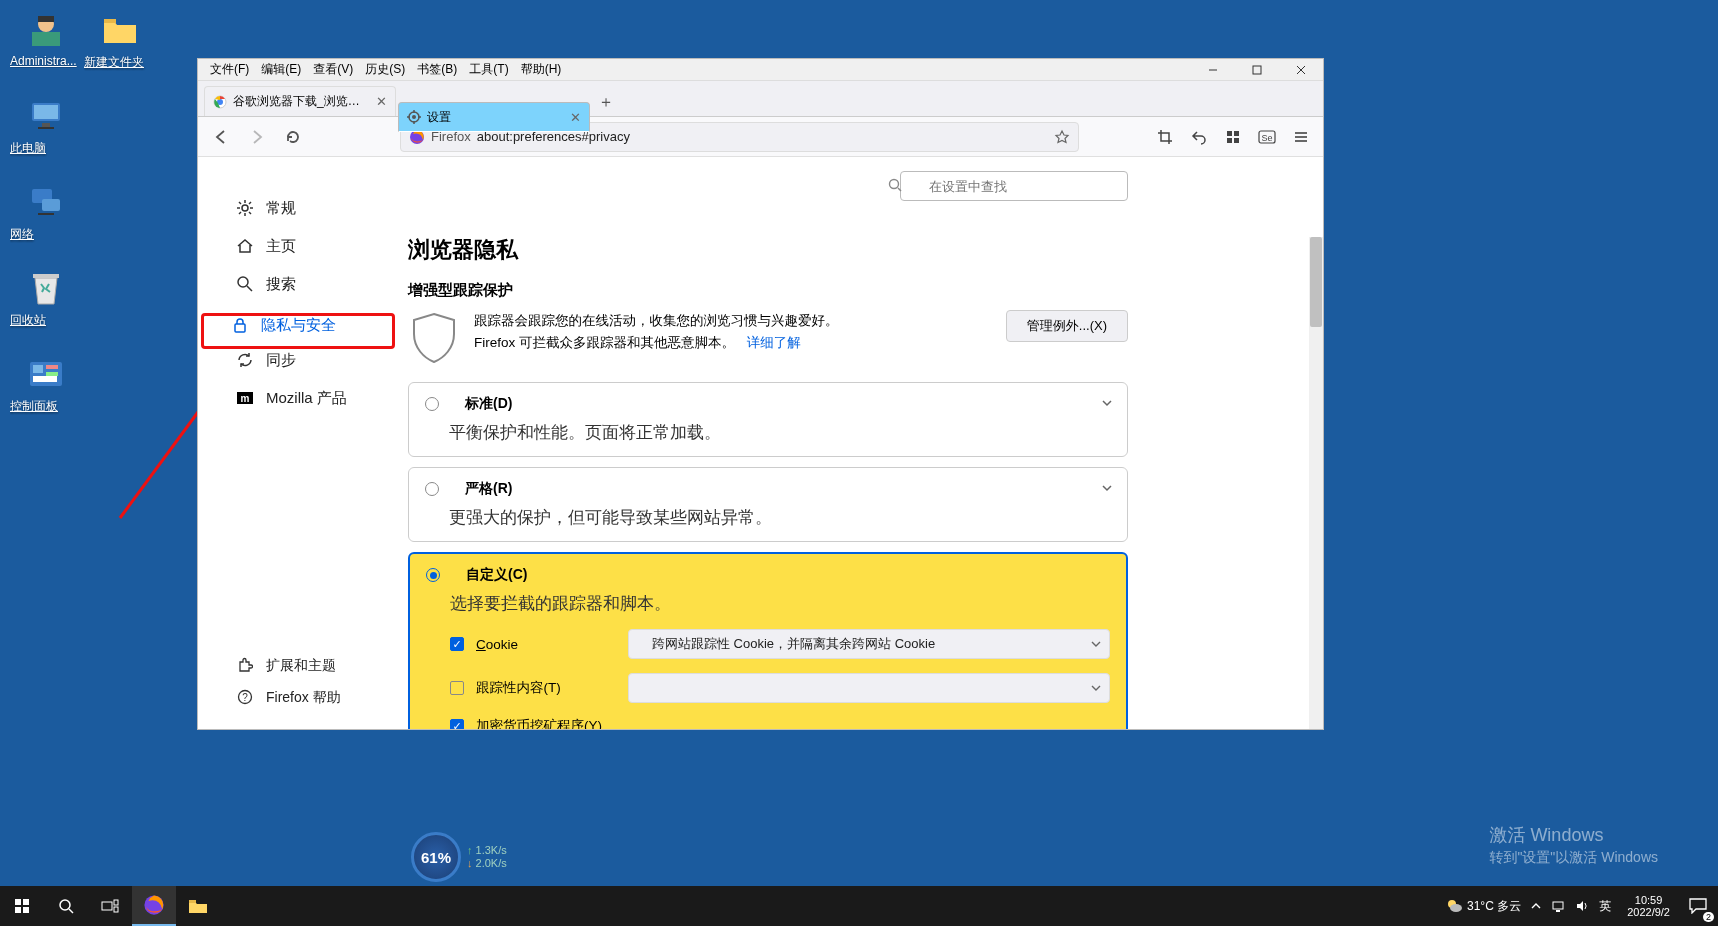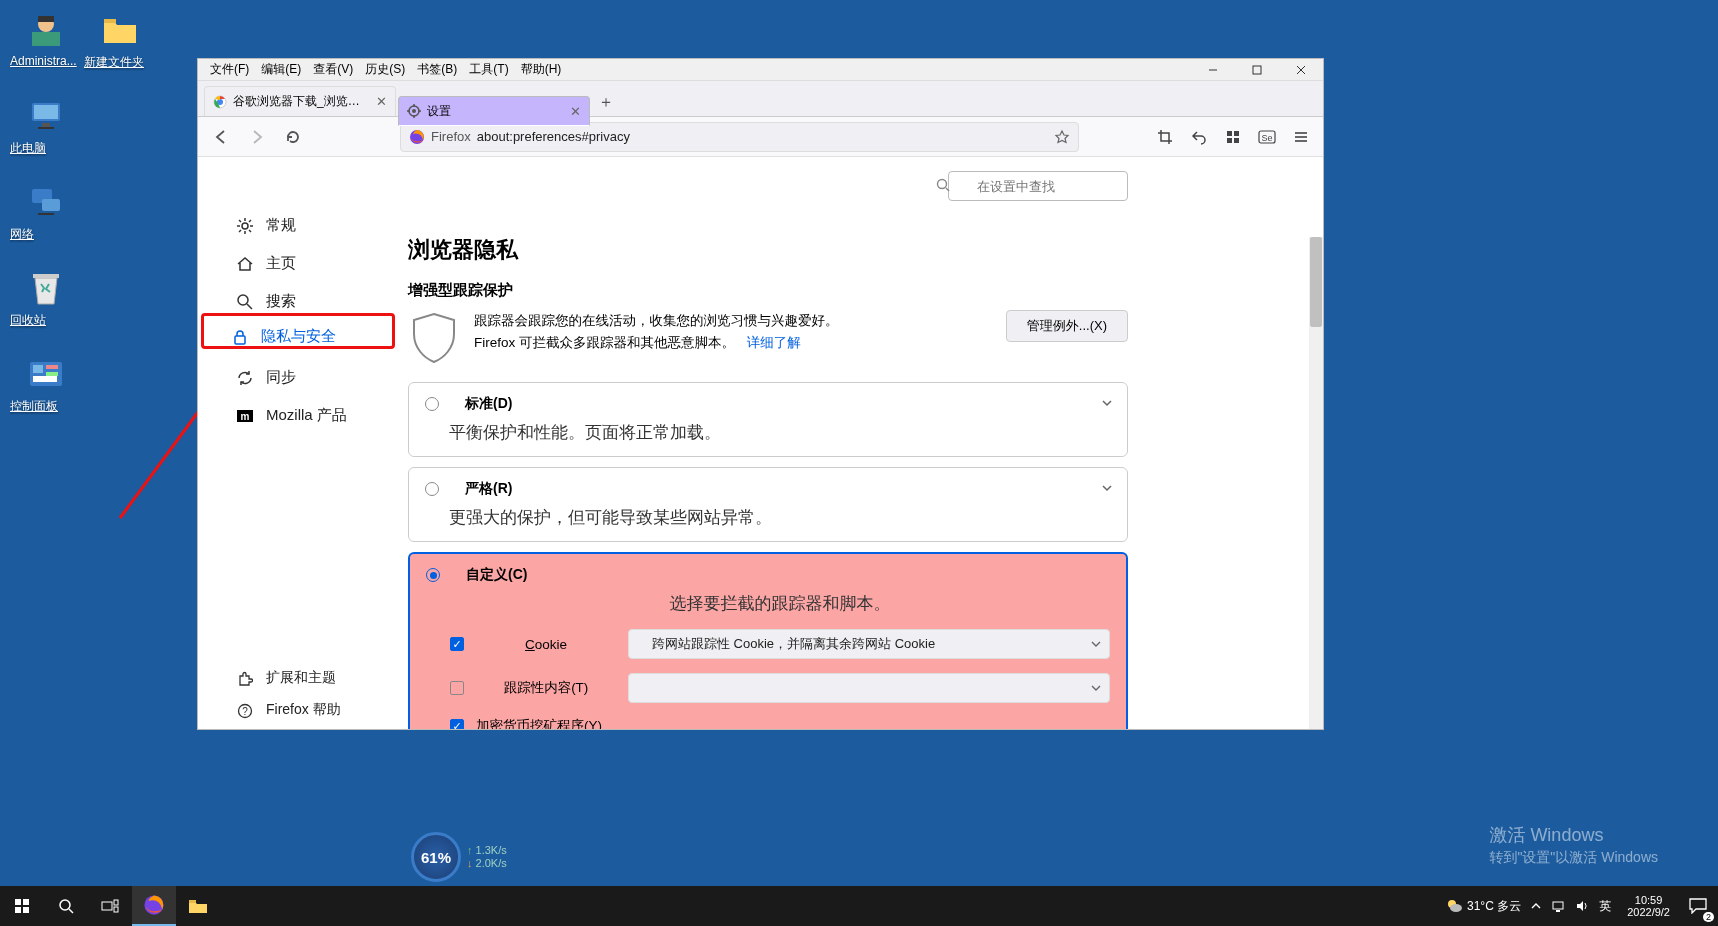--- a/index.html
+++ b/index.html
@@ -12,63 +12,63 @@
 
   
   .browser { position: absolute; left: 197px; top: 58px; width: 1127px; height: 672px; background: #fff; border: 1px solid #bbb; display: flex; flex-direction: column; }
   .menubar { height: 22px; background: #f0f0f0; border-bottom: 1px solid #ddd; display: flex; align-items: center; padding: 0 6px; font-size: 12px; }
   .menubar .mitem { padding: 0 6px; cursor: pointer; }
   .window-controls { position: absolute; top: 0; right: 0; display: flex; }
   .window-controls .wc { width: 44px; height: 22px; display: flex; align-items: center; justify-content: center; cursor: pointer; font-size: 10px; }
 
   .tabbar { height: 36px; background: #f0f0f4; display: flex; align-items: flex-end; padding-left: 6px; border-bottom: 1px solid #ccc; }
   .tab { height: 30px; min-width: 192px; max-width: 192px; background: #f0f0f4; border: 1px solid #ddd; border-bottom: none; margin-right: 2px; border-radius: 4px 4px 0 0; display: flex; align-items: center; padding: 0 8px; font-size: 12px; cursor: pointer; gap: 6px; }
-  .tab.active { background: #c4b5fd; border: 1px solid #bbb; border-bottom: 1px solid #fff; position: relative; top: 10px; }
+  .tab.active { background: #7dd3fc; border: 1px solid #bbb; border-bottom: 1px solid #fff; position: relative; top: 16px; }
   .tab .favicon { width: 14px; height: 14px; flex-shrink: 0; }
   .tab .tabtitle { flex: 1; overflow: hidden; white-space: nowrap; text-overflow: ellipsis; }
   .tab .tabclose { font-size: 13px; cursor: pointer; color: #666; }
   .newtab { width: 28px; height: 28px; display: flex; align-items: center; justify-content: center; font-size: 16px; color: #555; cursor: pointer; }
 
   .toolbar { height: 40px; background: #f9f9fb; border-bottom: 1px solid #e0e0e0; display: flex; align-items: center; padding: 0 8px; gap: 6px; }
   .navbtn { width: 30px; height: 30px; display: flex; align-items: center; justify-content: center; color: #555; cursor: pointer; border-radius: 4px; }
   .addrbar { flex: 1; height: 30px; background: #f0f0f4; border: 1px solid #ddd; border-radius: 4px; display: flex; align-items: center; padding: 0 8px; gap: 6px; font-size: 13px; }
   .addrbar .ff-logo { width: 16px; height: 16px; }
   .addrbar .ff-label { color: #555; }
   .addrbar .url { color: #222; flex: 1; }
   .addrbar .star { color: #666; cursor: pointer; }
   .tbicon { width: 28px; height: 28px; display: flex; align-items: center; justify-content: center; color: #444; cursor: pointer; }
 
   .content { flex: 1; display: flex; overflow: hidden; position: relative; }
   .sidebar { width: 200px; padding: 40px 0 0 0; position: relative; }
-  .sidebar .sitem { height: 36px; display: flex; align-items: flex-end; padding-left: 30px; gap: 12px; font-size: 15px; color: #222; cursor: pointer; border-radius: 4px; margin: 2px 8px; }
+  .sidebar .sitem { height: 36px; display: flex; align-items: flex-start; padding-left: 30px; gap: 12px; font-size: 15px; color: #222; cursor: pointer; border-radius: 4px; margin: 2px 8px; }
   .sidebar .sitem.active { color: #0060df; }
   .sidebar .sitem .si-icon { width: 18px; display: flex; justify-content: center; }
   .sidebar .footer-links { position: absolute; bottom: 8px; left: 0; right: 0; }
   .sidebar .footer-links .sitem { height: 30px; font-size: 14px; }
 
   .redbox { border: 3px solid #e11; }
 
   .main { flex: 1; overflow-y: auto; padding: 0 30px 20px 0; position: relative; }
   .main .scroll-inner { max-width: 720px; margin-left: 10px; }
   .search-settings { position: sticky; top: 0; padding: 14px 0; background: #fff; display: flex; justify-content: flex-end; }
-  .search-settings input { width: 180px; height: 30px; border: 1px solid #bbb; border-radius: 4px; padding: 0 8px 0 28px; font-size: 13px; background: #fff; margin-left: 20px; }
+  .search-settings input { width: 228px; height: 30px; border: 1px solid #bbb; border-radius: 4px; padding: 0 8px 0 28px; font-size: 13px; background: #fff; margin-left: 20px; }
   .search-settings .swrap { position: relative; }
   .search-settings .sicon { position: absolute; left: 8px; top: 7px; color: #888; }
 
   h1.section-title { font-size: 22px; font-weight: 600; margin: 20px 0 16px; }
   h2.sub-title { font-size: 15px; font-weight: 700; margin: 8px 0 10px; }
 
   .tracker-header { display: flex; align-items: flex-start; gap: 14px; margin-bottom: 16px; }
   .shield-icon { width: 52px; height: 56px; flex-shrink: 0; }
   .tracker-text { flex: 1; font-size: 13.5px; line-height: 1.6; }
   .tracker-text a { color: #0060df; text-decoration: none; margin-left: 8px; }
   .manage-btn { background: #f0f0f4; border: 1px solid #ccc; border-radius: 4px; padding: 6px 20px; font-size: 13px; cursor: pointer; white-space: nowrap; }
 
   .option-card { border: 1px solid #ccc; border-radius: 6px; padding: 12px 16px; margin-bottom: 10px; position: relative; }
-  .option-card.selected { border: 2px solid #0060df; background: #fca5a5; text-align: center; }
+  .option-card.selected { border: 2px solid #0060df; background: #fde047; }
   .option-card .opthead { display: flex; align-items: center; gap: 26px; font-size: 14px; font-weight: 700; }
   .option-card .optdesc { margin-top: 8px; font-size: 17px; color: #333; margin-left: 24px; }
   .option-card .chev { position: absolute; right: 14px; top: 14px; color: #666; cursor: pointer; }
   .radio { width: 14px; height: 14px; border: 1.5px solid #888; border-radius: 50%; display: inline-flex; align-items: center; justify-content: center; }
   .radio.on { border-color: #0060df; }
   .radio.on::after { content: ''; width: 7px; height: 7px; background: #0060df; border-radius: 50%; }
 
   .custom-opts { margin-top: 14px; margin-left: 24px; }
   .crow { display: flex; align-items: center; gap: 12px; margin-bottom: 14px; }
   .cbox { width: 14px; height: 14px; border: 1.5px solid #888; border-radius: 2px; display: inline-flex; align-items: center; justify-content: center; }

